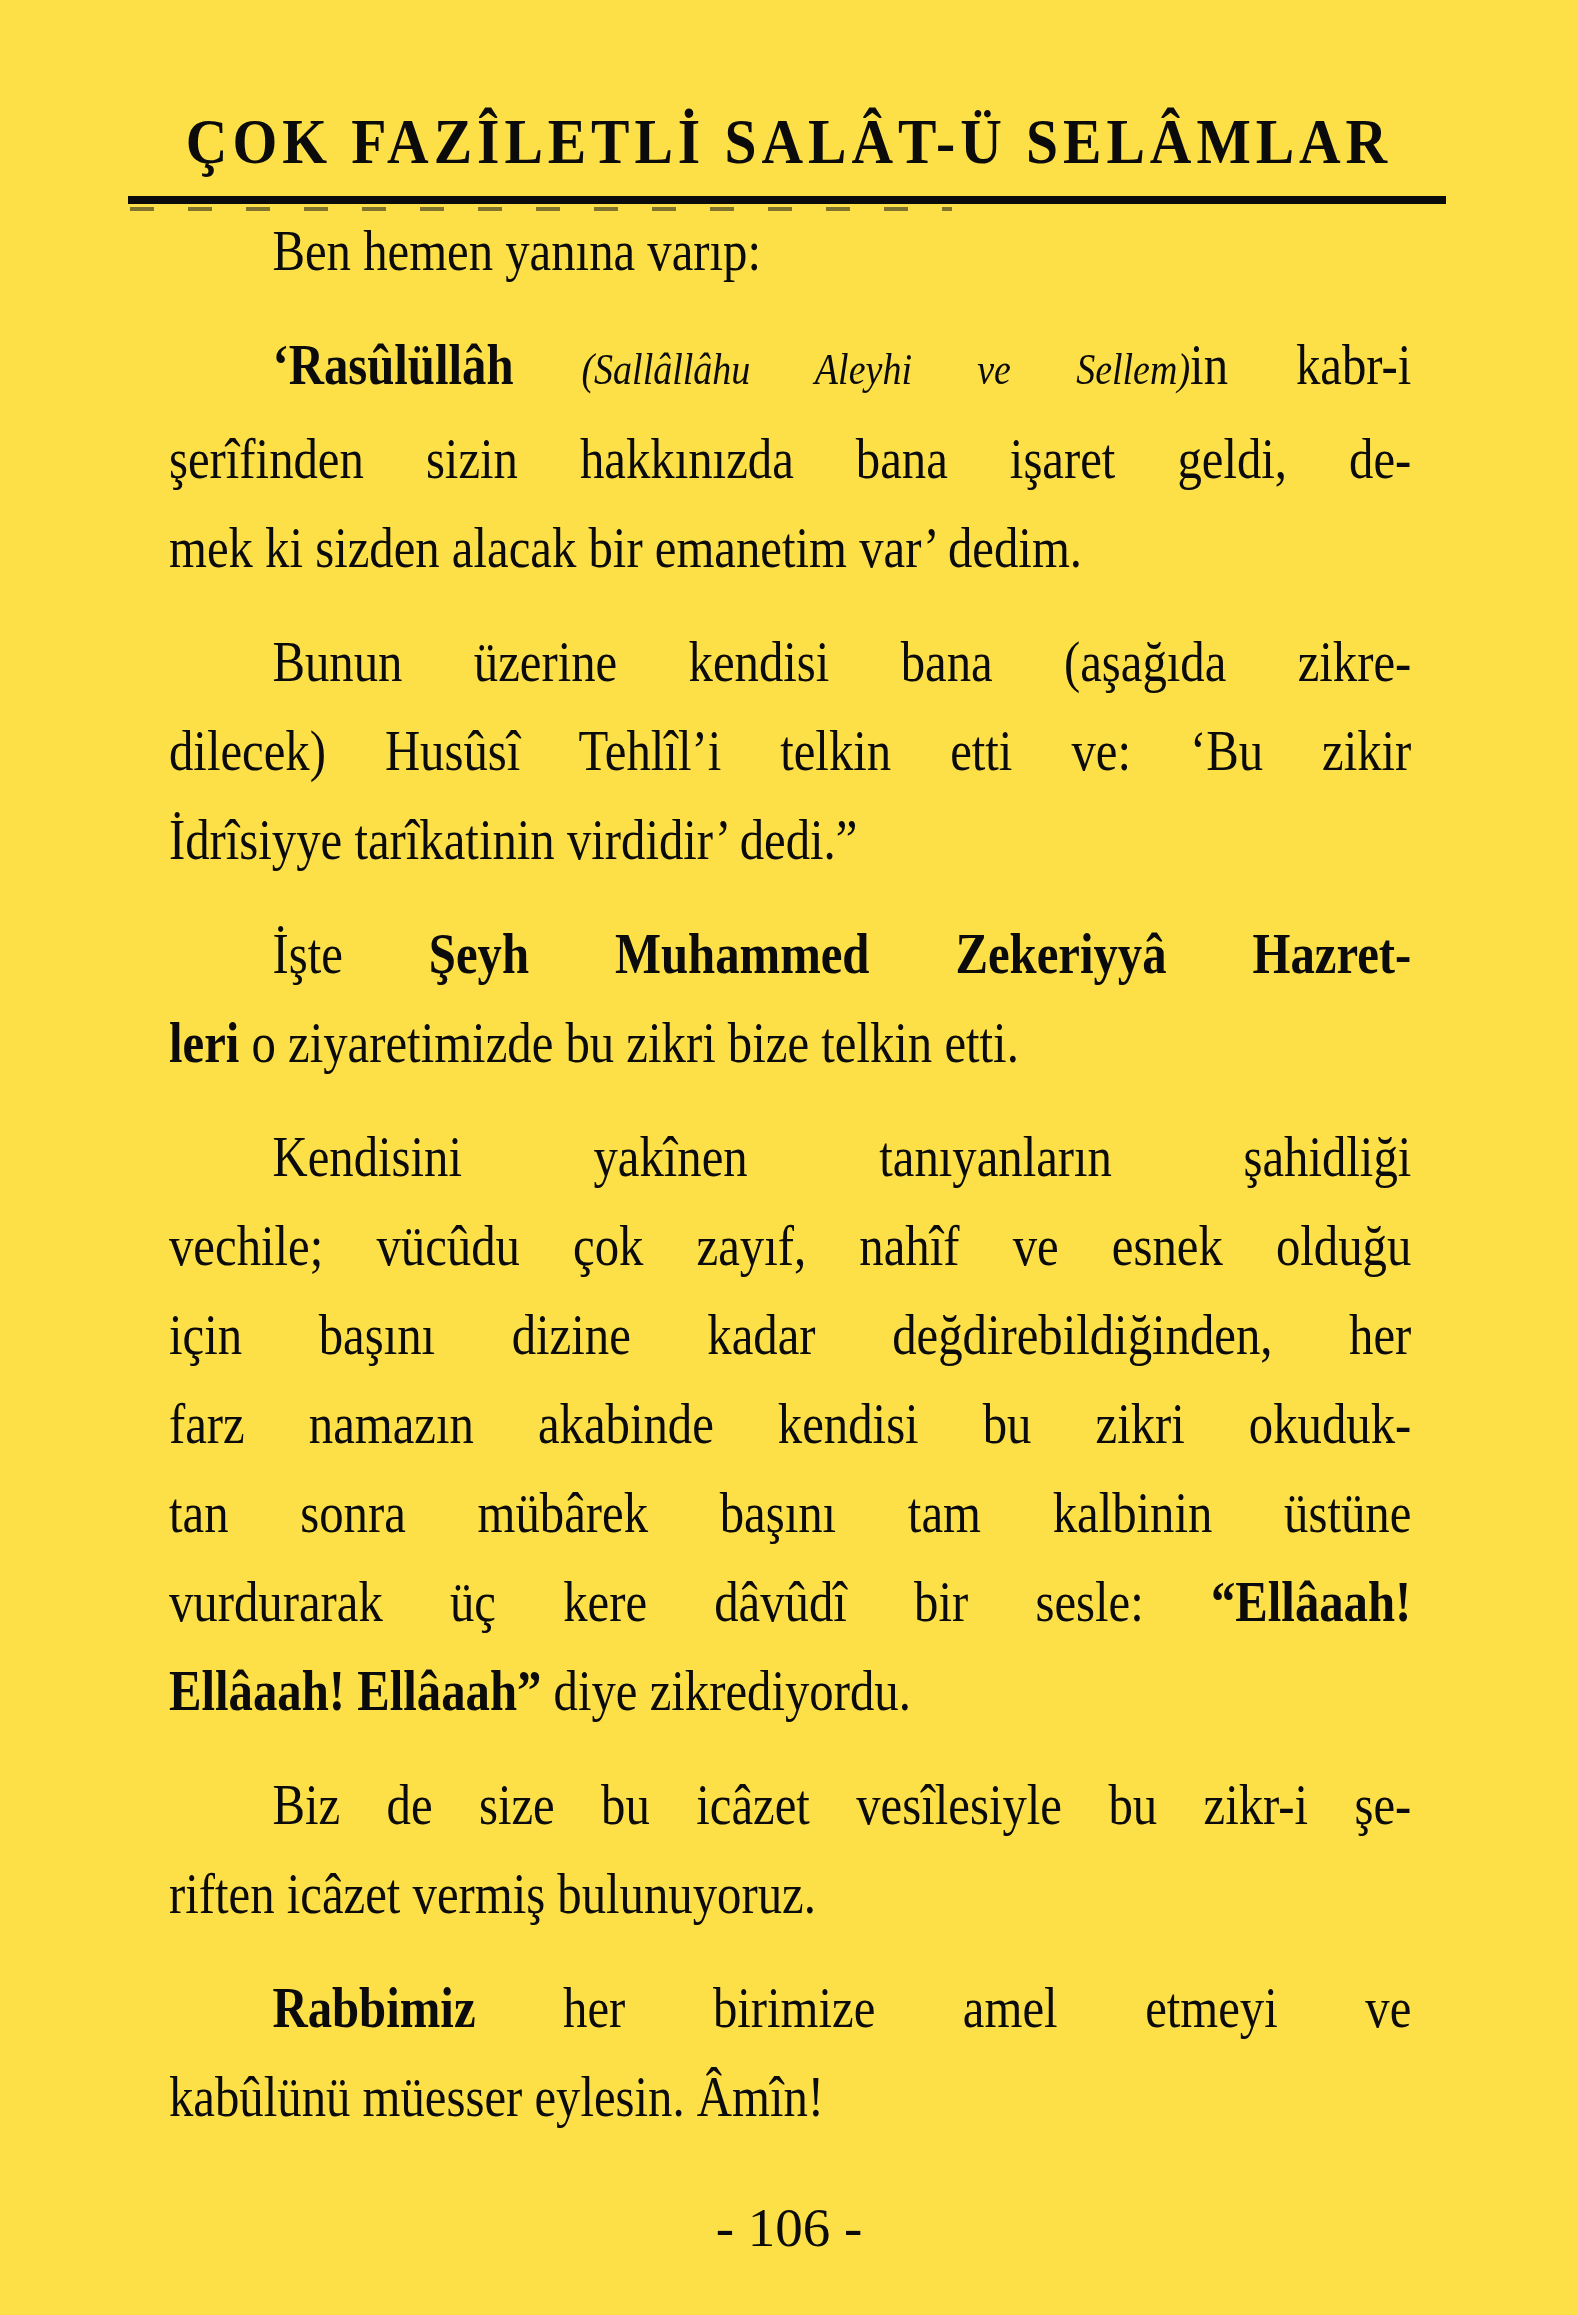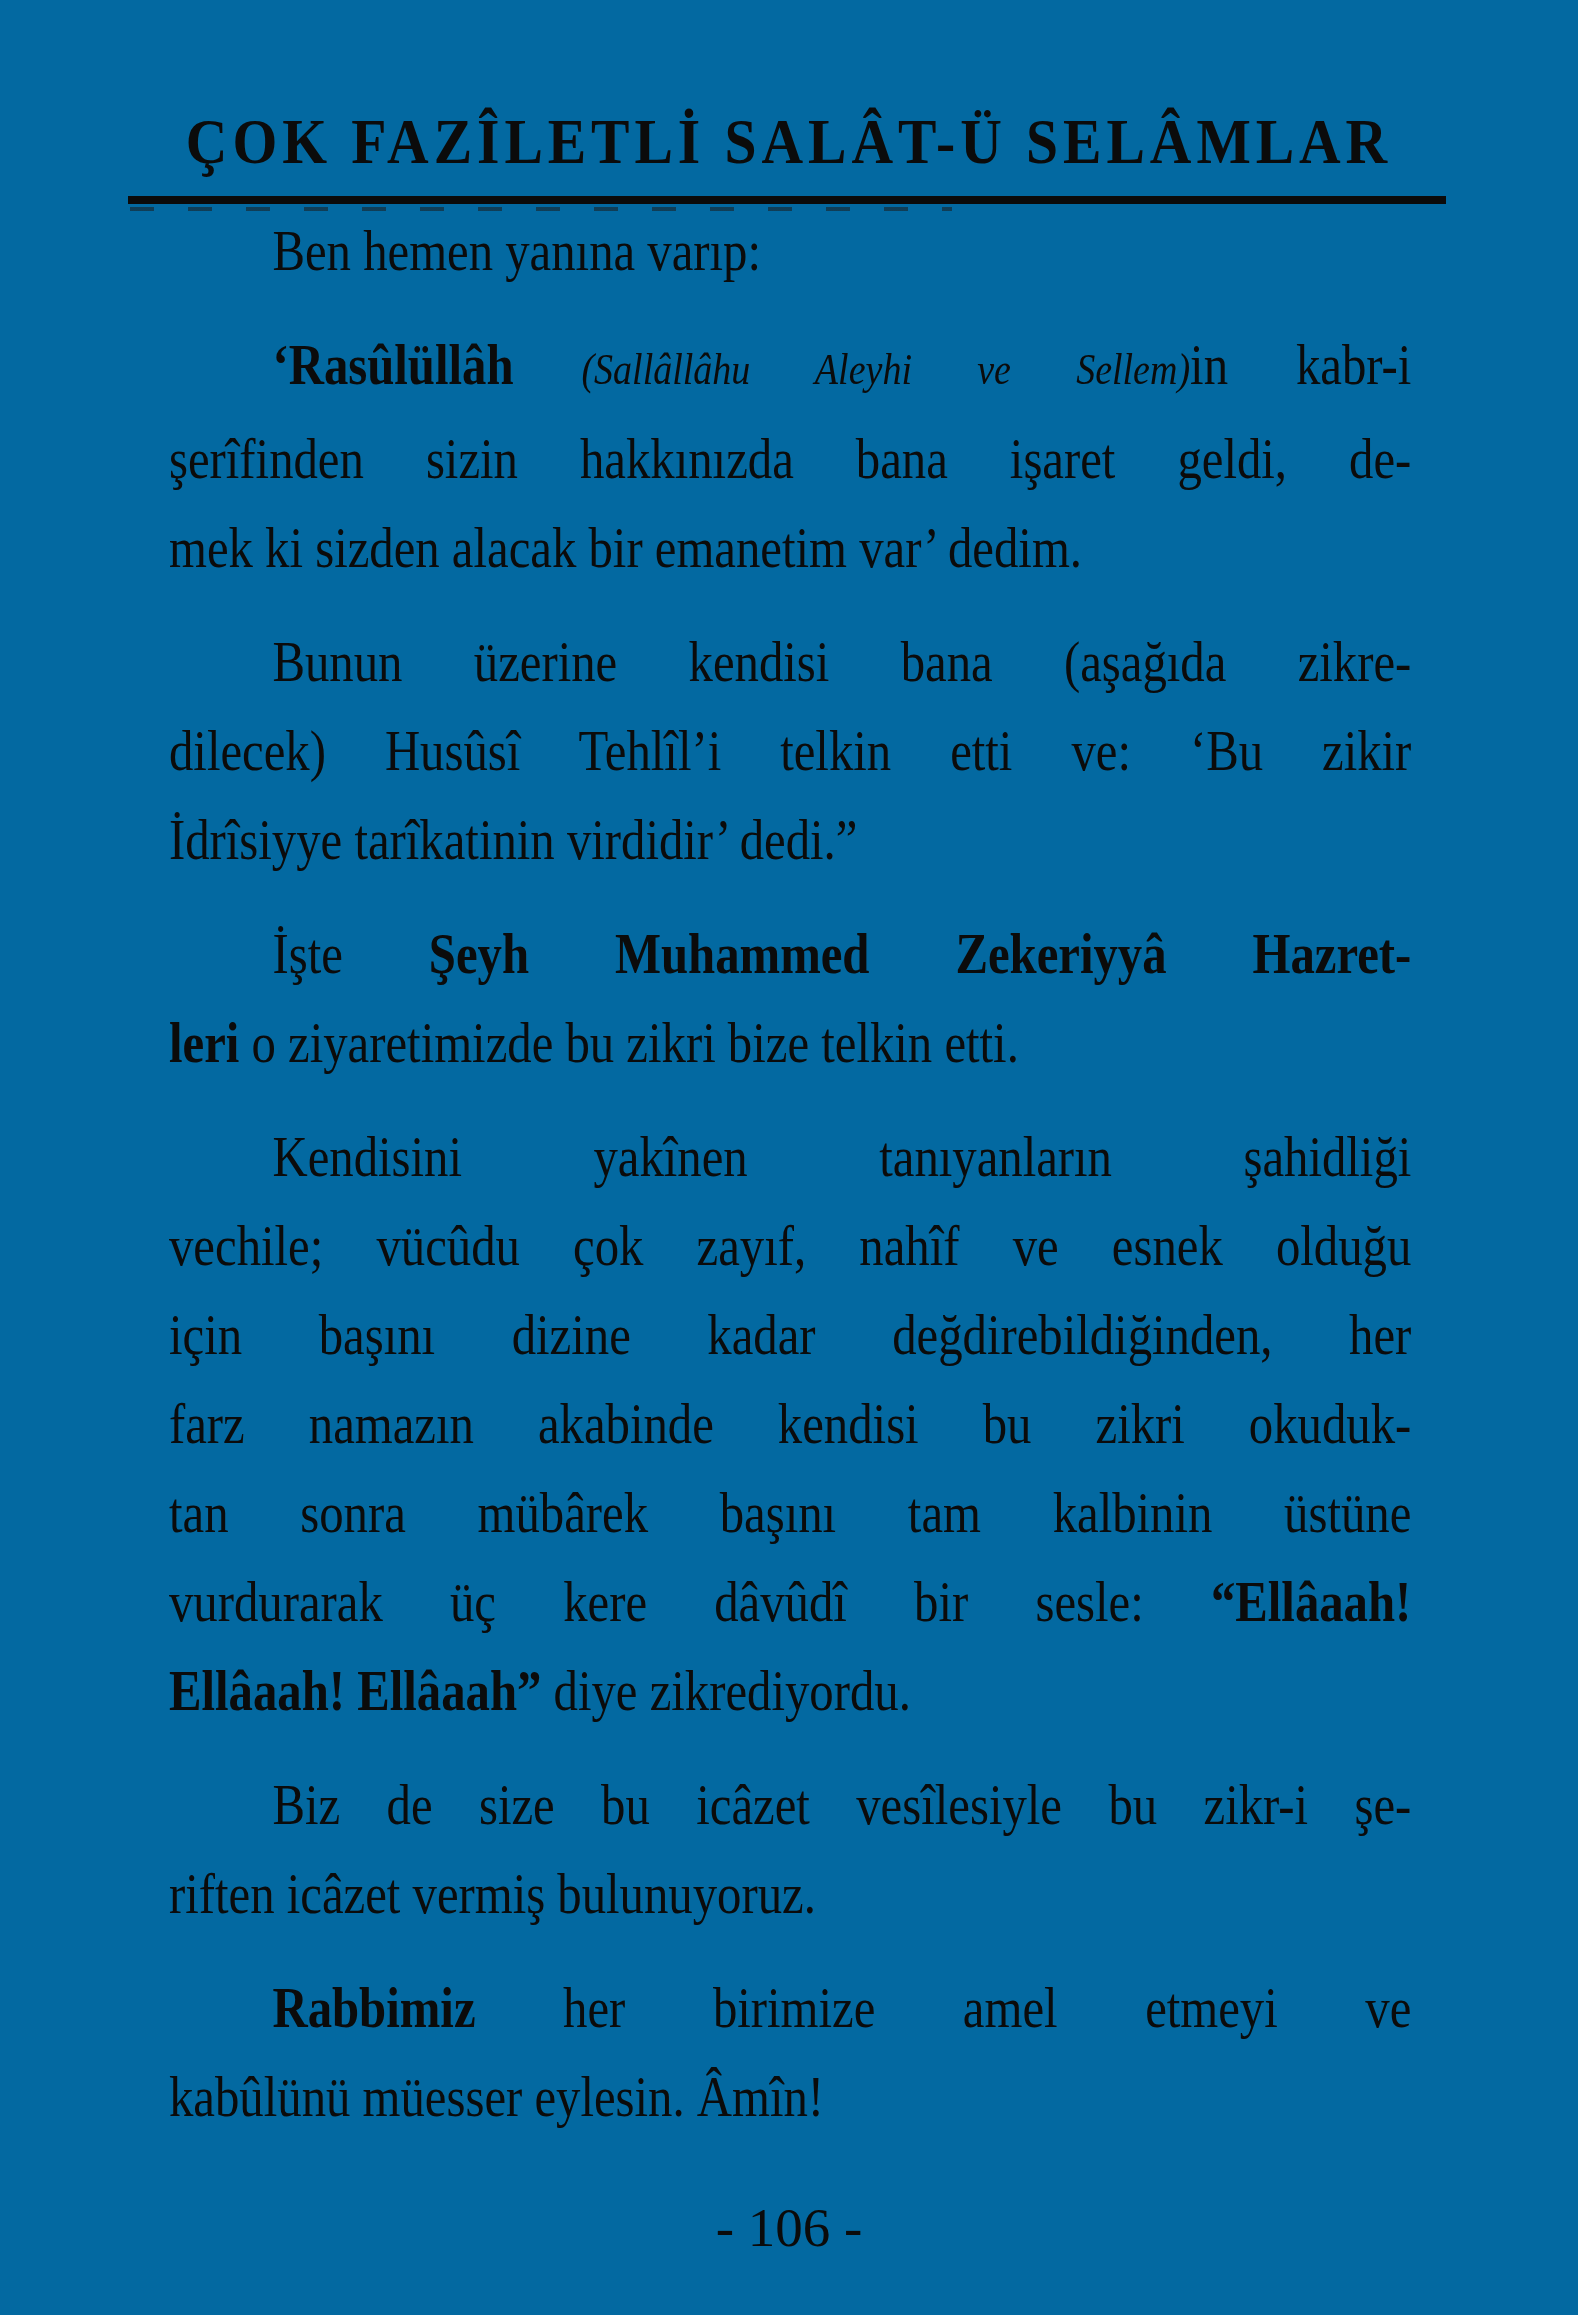--- a/index.html
+++ b/index.html
@@ -77,21 +77,21 @@
     left: 0;
     width: 100%;
     text-align: center;
     font-size: 55px;
     line-height: 1;
   }
 </style>
 </head>
 <body>
 
-<div class="page" style="background: #0369a1; color: rgb(11, 11, 11);">
+<div class="page" style="background: #fde047; color: rgb(11, 11, 11);">
   <header class="title-wrap">
     <h1 class="title">ÇOK FAZÎLETLİ SALÂT-Ü SELÂMLAR</h1>
   </header>
   <div class="rule" style="background: rgb(11, 11, 11);"></div>
   <div class="rule-frag"></div>
   <main class="body">
       <div class="para">
         <div class="ln first last"><span class="seg-r">Ben hemen yanına varıp:</span></div>
       </div>
       <div class="para">

